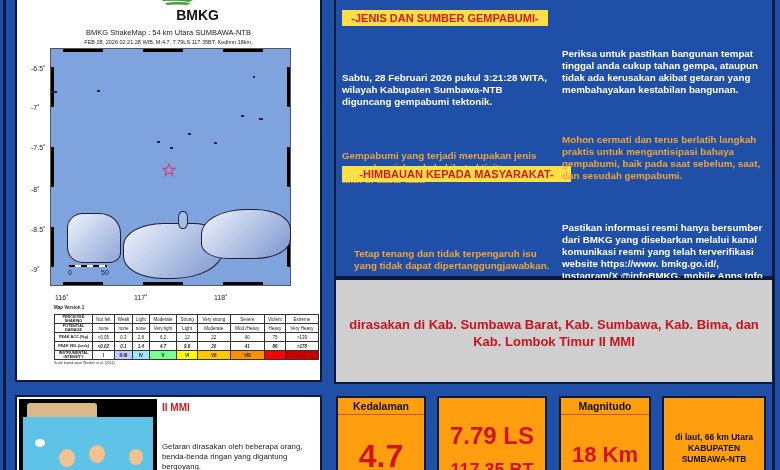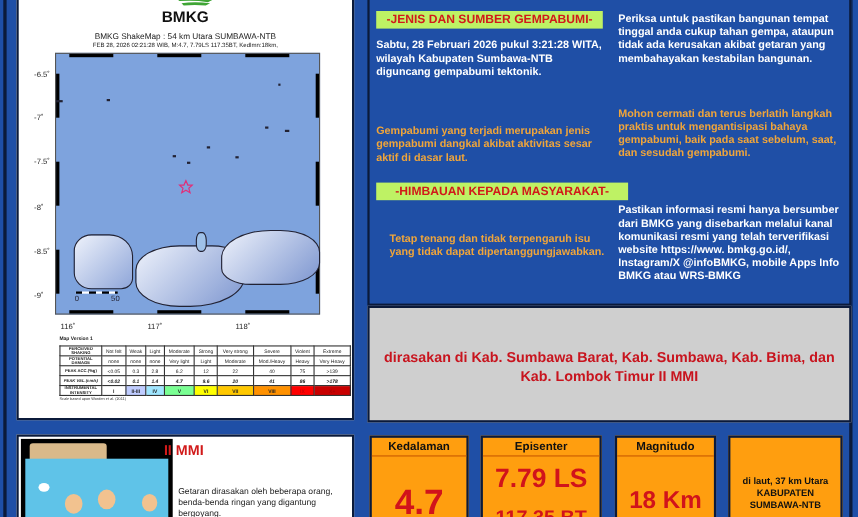--- a/index.html
+++ b/index.html
@@ -5,49 +5,49 @@
   * { box-sizing: border-box; margin: 0; padding: 0; }
   html, body { width: 780px; height: 470px; overflow: hidden; background: #1e4fa8; }
   body { position: relative; font-family: "Liberation Sans", sans-serif; }
   .frame { position: absolute; left: 3px; top: 0; width: 772px; height: 470px; background: #1f4fa6; border-left: 3px solid #0b1a3a; border-right: 3px solid #0b1a3a; }
   .panel { position: absolute; border: 2px solid #0b1a3a; }
 
   
   .map-panel { left: 15px; top: -4px; width: 307px; height: 386px; background: #fff; }
   .logo { position: absolute; left: 130px; top: 0; width: 60px; height: 26px; }
   .logo .waves { position: absolute; left: 12px; top: 0; width: 36px; height: 8px; }
-  .logo .brand { position: absolute; left: 0; top: 9px; width: 60px; text-align: left; font-weight: bold; font-size: 14px; color: #111; }
+  .logo .brand { position: absolute; left: 12px; top: 9px; width: 60px; text-align: right; font-weight: bold; font-size: 14px; color: #111; }
   .map-title { position: absolute; left: 0; top: 30px; width: 100%; text-align: center; font-size: 7.5px; color: #222; }
   .map-sub { position: absolute; left: 0; top: 41px; width: 100%; text-align: center; font-size: 5.5px; color: #222; }
   .map-area { position: absolute; left: 33px; top: 50px; width: 241px; height: 238px; background: #7ea3dd; border: 1px solid #555; }
   .tick-band { position: absolute; background: #000; }
   .lat-label { position: absolute; left: 14px; font-size: 7px; color: #222; }
   .lon-label { position: absolute; top: 296px; font-size: 7px; color: #222; }
   .map-version { position: absolute; left: 37px; top: 307px; font-size: 4.5px; font-weight: bold; color: #222; }
   .legend { position: absolute; left: 37px; top: 316px; width: 265px; border-collapse: collapse; font-size: 4.5px; }
   .legend td { border: 1px solid #333; text-align: center; height: 9px; padding: 0 1px; color: #222; }
   .legend td.head { font-size: 3.8px; font-weight: bold; width: 38px; }
   .legend-note { position: absolute; left: 37px; top: 363px; font-size: 3.5px; color: #333; }
   .island { position: absolute; background: #e8eefa; border: 1px solid #223; }
 
   
   .info-panel { left: 334px; top: -4px; width: 440px; height: 282px; background: #1f4fa6; }
-  .section-head { position: absolute; background: #bef264; color: #d11a1a; font-weight: bold; font-size: 11px; text-align: center; padding: 2px 4px; }
-  .txt { position: absolute; font-size: 9.8px; line-height: 12px; font-weight: bold; }
+  .section-head { position: absolute; background: #fde047; color: #d11a1a; font-weight: bold; font-size: 11px; text-align: center; padding: 2px 4px; }
+  .txt { position: absolute; font-size: 9.8px; line-height: 12px; font-weight: bold; margin-top: 36px; }
   .white { color: #ffffff; }
   .orange { color: #f0a53a; }
 
   
   .felt-panel { left: 334px; top: 278px; width: 440px; height: 106px; background: #cfcfcf; }
   .felt-text { position: absolute; left: 6px; top: 36px; width: 424px; text-align: center; font-size: 13px; font-weight: bold; color: #c8141e; line-height: 17px; }
 
   
   .mmi-panel { left: 15px; top: 395px; width: 307px; height: 80px; background: #fff; }
   .mmi-img { position: absolute; left: 2px; top: 2px; width: 138px; height: 78px; background: #000; overflow: hidden; }
-  .mmi-title { position: absolute; left: 132px; top: 5px; font-size: 13px; font-weight: bold; color: #d11a1a; }
+  .mmi-title { position: absolute; left: 145px; top: 5px; font-size: 10px; font-weight: bold; color: #d11a1a; }
   .mmi-desc { position: absolute; left: 145px; top: 45px; width: 150px; font-size: 7.8px; line-height: 10px; color: #222; }
 
   
   .stat { position: absolute; top: 396px; height: 80px; background: #ff9e0f; border: 2px solid #0b1a3a; }
   .stat-label { position: absolute; left: 0; top: 2px; width: 100%; text-align: center; font-size: 10.5px; font-weight: bold; color: #111; border-bottom: 1px solid #c95a00; padding-bottom: 2px; }
   .stat-value { position: absolute; left: 0; width: 100%; text-align: center; font-weight: bold; color: #d1131b; }
   .stat-loc { position: absolute; left: 0; top: 34px; width: 100%; text-align: center; font-size: 8.5px; font-weight: bold; color: #111; line-height: 11px; }
 </style>
 </head>
 <body>
@@ -208,23 +208,22 @@
   </div>
   <div class="mmi-title">II MMI</div>
   <div class="mmi-desc">Getaran dirasakan oleh beberapa orang, benda-benda ringan yang digantung bergoyang.</div>
 </div>
 
 <div class="stat" style="left:336px;width:90px">
   <div class="stat-label">Kedalaman</div>
   <div class="stat-value" style="top:40px;font-size:32px">4.7</div>
 </div>
 <div class="stat" style="left:437px;width:110px">
-  <div class="stat-label">Episenter</div>
   <div class="stat-value" style="top:24px;font-size:24px">7.79 LS</div>
   <div class="stat-value" style="top:62px;font-size:18px">117.35 BT</div>
 </div>
 <div class="stat" style="left:559px;width:92px">
   <div class="stat-label">Magnitudo</div>
   <div class="stat-value" style="top:44px;font-size:22px">18 Km</div>
 </div>
 <div class="stat" style="left:662px;width:104px">
-  <div class="stat-loc">di laut, 37 km Utara KABUPATEN SUMBAWA-NTB</div>
+  <div class="stat-loc">di laut, 66 km Utara KABUPATEN SUMBAWA-NTB</div>
 </div>
 
 </body></html>

